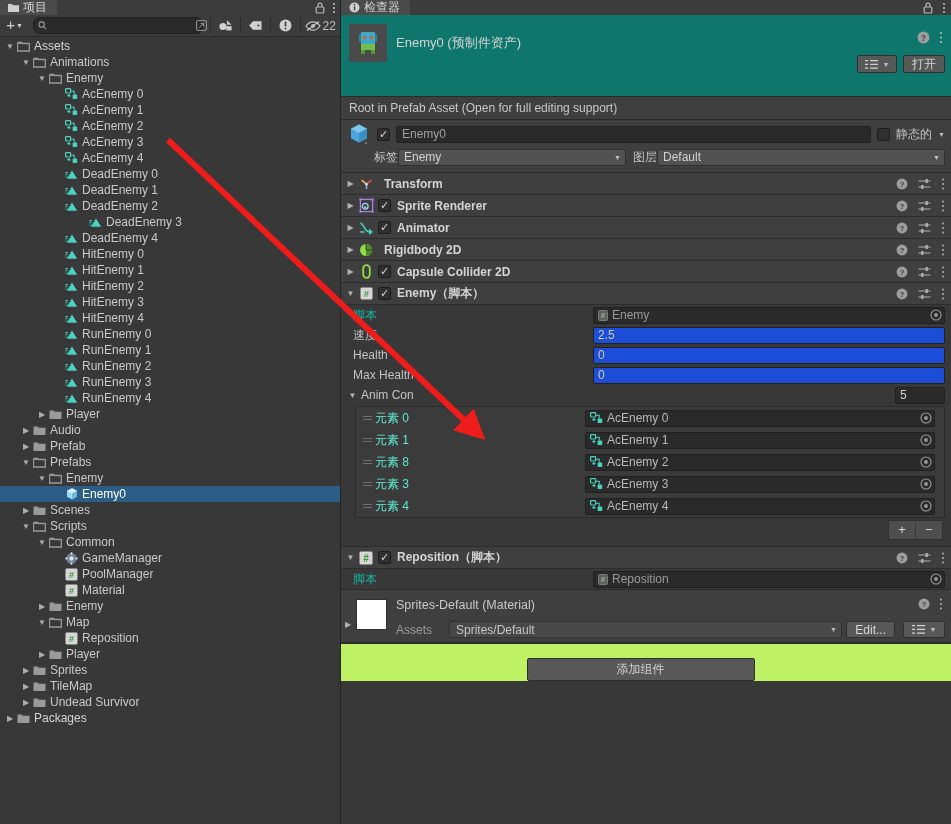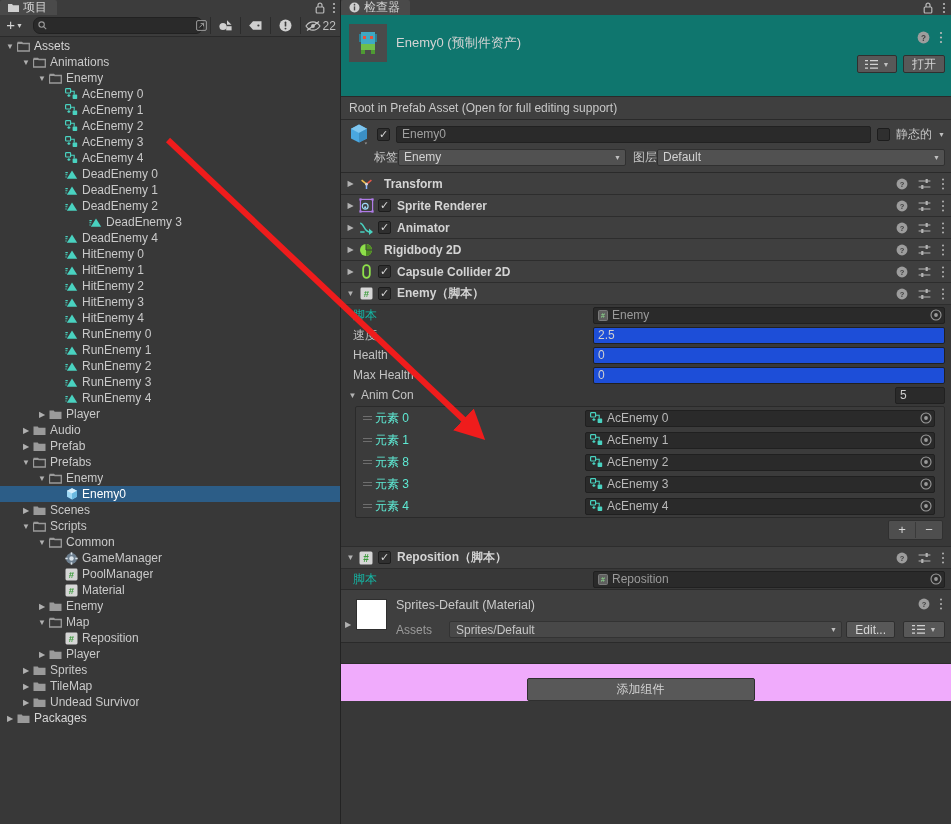--- a/index.html
+++ b/index.html
@@ -370,25 +370,24 @@
     color: #c5c5c5; font-size: 12px; box-sizing: border-box;
   }
   #mat-edit { position: absolute; right: 56px; top: 31px; }
   #mat-preset { position: absolute; right: 6px; top: 31px; }
   #mat-icons {
     position: absolute; right: 8px; top: 8px;
     display: flex; align-items: center; gap: 9px;
   }
 
   #addcomp-area {
-    background: #f0abfc;
+    background: #bef264;
     padding: 14px 11px 0 0;
     display: flex; justify-content: center;
     border-top: 1px solid #2d2d2d;
-    margin-top: 20px;
   }
   #addcomp {
     width: 226px; height: 21px;
     background: #585858; border: 1px solid #2f2f2f; border-radius: 2px;
     display: flex; align-items: center; justify-content: center;
     color: #d4d4d4; font-size: 12px;
   }
 
   
   #arrow-overlay { position: absolute; left: 0; top: 0; width: 951px; height: 824px; pointer-events: none; }

